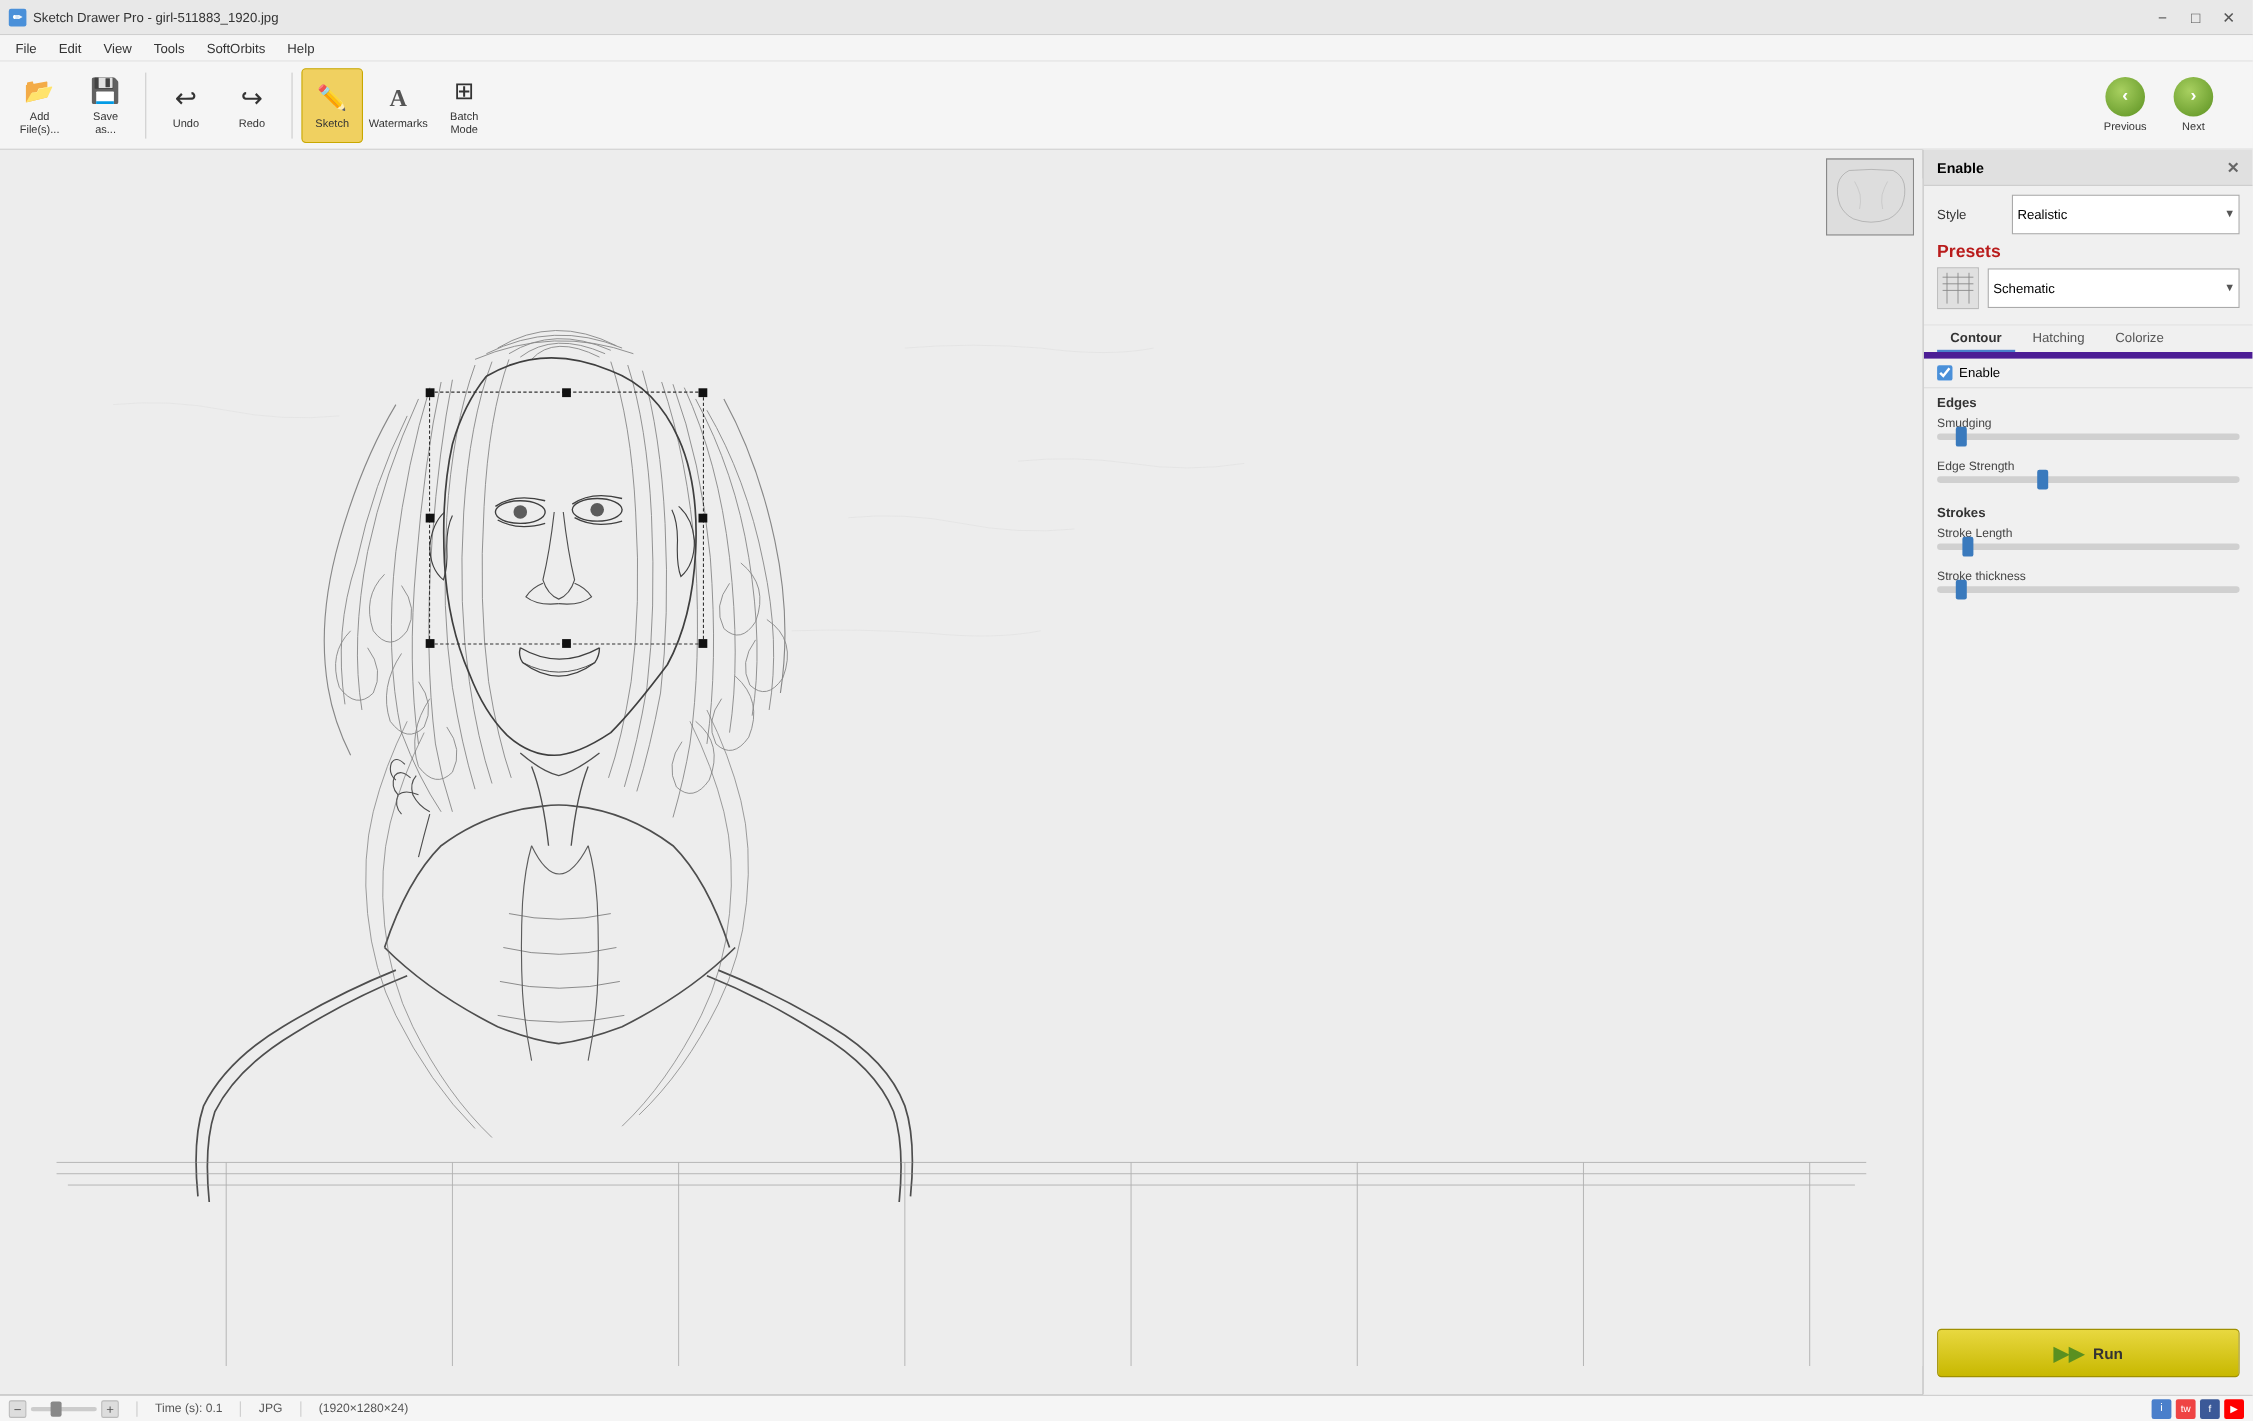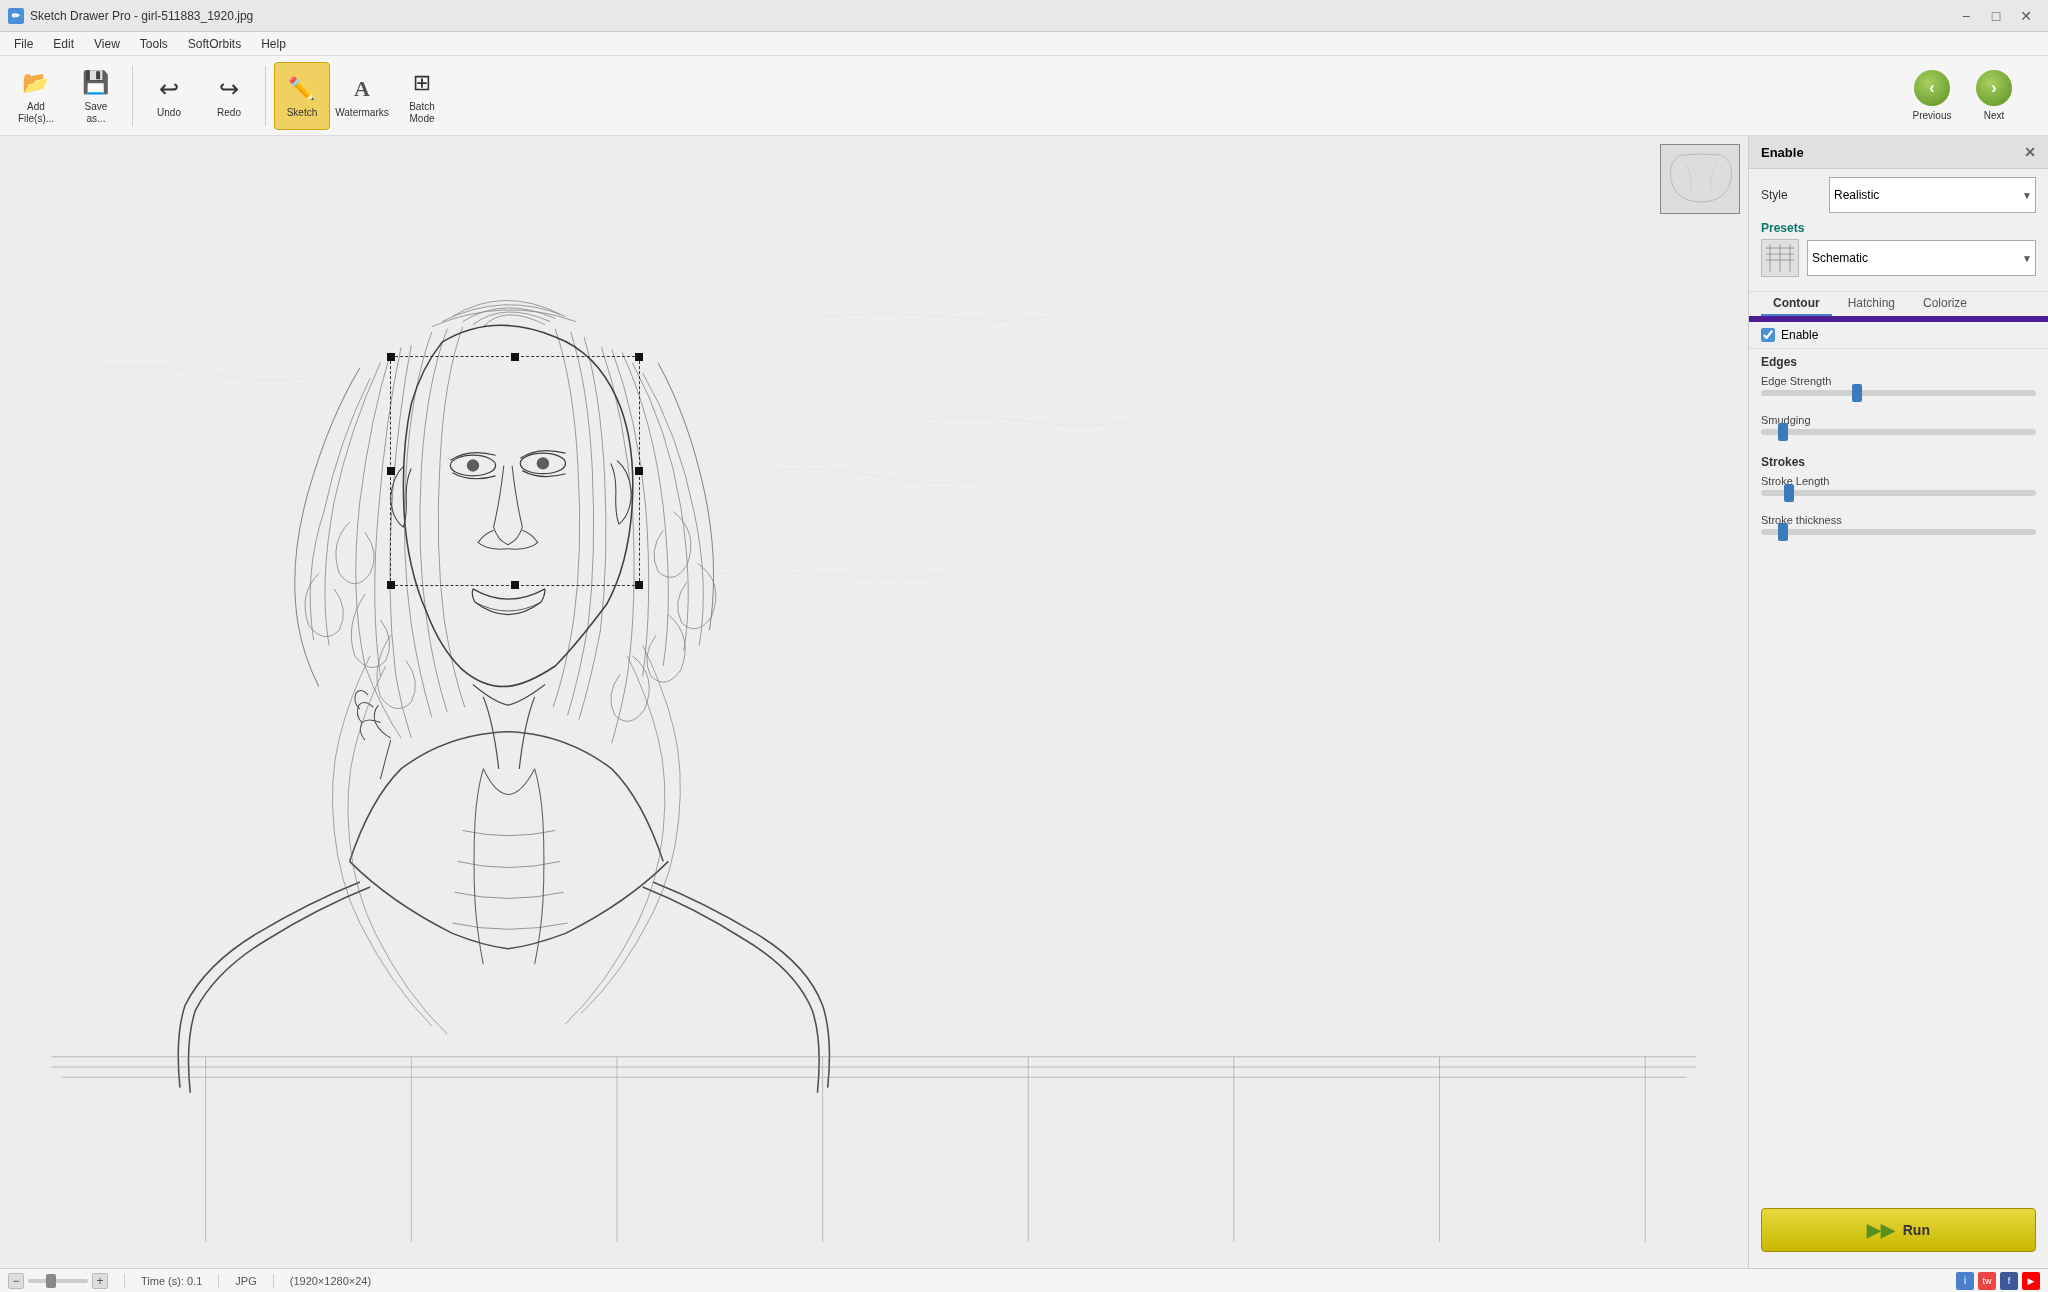--- a/index.html
+++ b/index.html
@@ -171,23 +171,23 @@
       align-items: center;
       margin-bottom: 8px;
       gap: 8px;
     }
     .toolbox-label {
       font-size: 12px;
       color: #333;
       min-width: 60px;
     }
     .presets-label {
-      font-size: 12px;
+      font-size: 16px;
       font-weight: bold;
-      color: #0f766e;
+      color: #b91c1c;
       margin-bottom: 4px;
     }
 
     
     .tabs {
       display: flex;
       border-bottom: 6px solid #4c1d95;
       padding: 0 12px;
       background: #f0f0f0;
     }
@@ -679,30 +679,30 @@
     </div>
 
     <div class="enable-row">
       <input type="checkbox" checked="" class="enable-checkbox" style="">
       <span>Enable</span>
     </div>
 
     <div class="section-heading">Edges</div>
 
     <div class="slider-group">
+      <div class="slider-label">Smudging</div>
+      <div class="slider-track">
+        <div class="slider-thumb" style="left: 8%;"></div>
+      </div>
+    </div>
+
+    <div class="slider-group">
       <div class="slider-label">Edge Strength</div>
       <div class="slider-track">
         <div class="slider-thumb" style="left: 35%;"></div>
-      </div>
-    </div>
-
-    <div class="slider-group">
-      <div class="slider-label">Smudging</div>
-      <div class="slider-track">
-        <div class="slider-thumb" style="left: 8%;"></div>
       </div>
     </div>
 
 
     <div class="section-heading">Strokes</div>
 
     <div class="slider-group">
       <div class="slider-label">Stroke Length</div>
       <div class="slider-track">
         <div class="slider-thumb" style="left: 10%;"></div>

